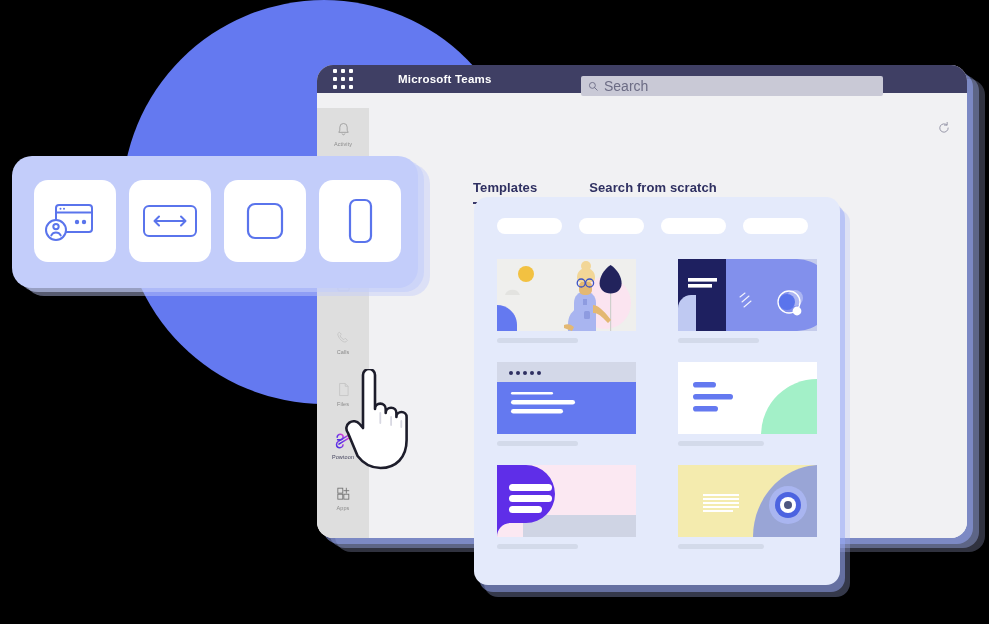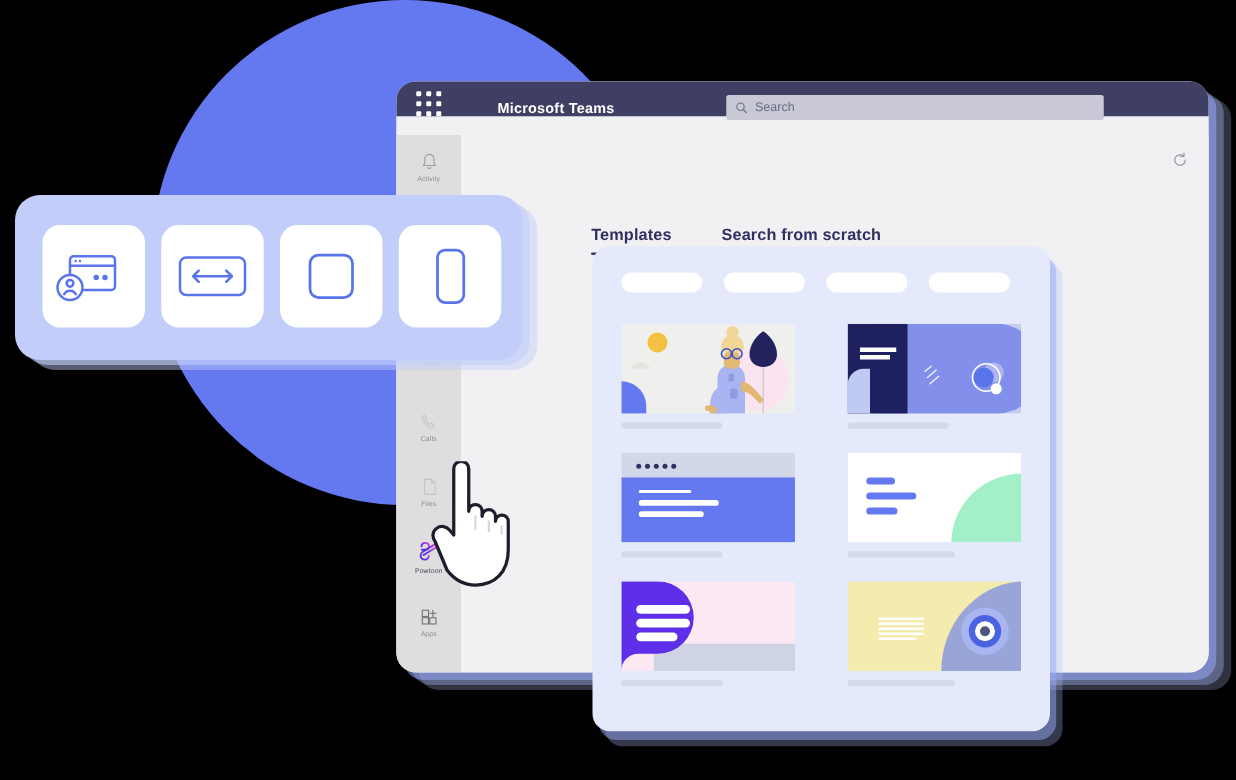--- a/index.html
+++ b/index.html
@@ -29,42 +29,42 @@
     background: #F1F1F3;
     overflow: hidden;
     box-shadow: 6px 6px 0 0 rgba(150,168,248,0.55),
                 12px 10px 0 0 rgba(168,183,250,0.38),
                 18px 14px 0 0 rgba(190,201,252,0.25);
   }
   .app-titlebar {
     position: absolute; left: 0; top: 0;
     width: 100%; height: 28px;
     background: #3F3F64;
-    display: flex; align-items: flex-end;
+    display: flex; align-items: center;
   }
   .waffle { width: 52px; display: flex; justify-content: center; }
   .waffle-grid {
     display: grid;
     grid-template-columns: repeat(3, 4px);
     grid-template-rows: repeat(3, 4px);
     gap: 4px;
   }
   .waffle-grid i { display: block; width: 4px; height: 4px; background: #FFFFFF; border-radius: 1px; }
   .app-title {
     color: #FFFFFF; font-size: 11.5px; font-weight: bold;
     letter-spacing: 0.2px; margin-left: 29px; white-space: nowrap;
   }
   .searchbar {
     position: absolute; left: 264px; top: 11px;
     width: 302px; height: 20px;
     background: #C9C9D6; border-radius: 2px;
     display: flex; align-items: center; padding-left: 7px;
   }
   .search-ico { width: 11px; height: 11px; flex: 0 0 auto; }
-  .search-ph { color: #6B6B84; font-size: 10px; margin-left: 5px; }
+  .search-ph { color: #6B6B84; font-size: 14px; margin-left: 5px; }
 
   
   .rail {
     position: absolute; left: 0; top: 43px;
     width: 52px; height: 430px;
     background: #DEDEDE;
   }
   .rail-item {
     height: 52px; display: flex; flex-direction: column;
     align-items: center; justify-content: center; gap: 3px;
@@ -80,21 +80,21 @@
     position: absolute; left: 52px; top: 43px;
     width: 598px; height: 430px;
     background: #F1F1F3;
   }
   .refresh-btn {
     position: absolute; right: 16px; top: 13px;
     width: 14px; height: 14px;
   }
   .tabs {
     position: absolute; left: 104px; top: 72px;
-    display: flex; gap: 40px; align-items: flex-start;
+    display: flex; gap: 52px; align-items: flex-start;
   }
   .tab {
     font-size: 13px; font-weight: bold; color: #2F3061;
     padding-bottom: 7px; white-space: nowrap; letter-spacing: 0.1px;
   }
   .tab.active { border-bottom: 2px solid #3A3A6B; }
 
   
   .tpl-panel {
     position: absolute;

